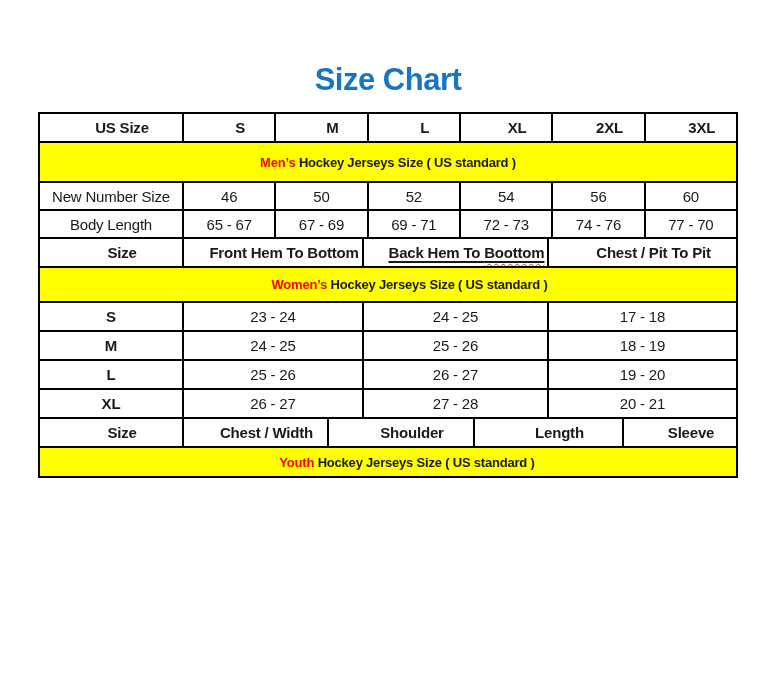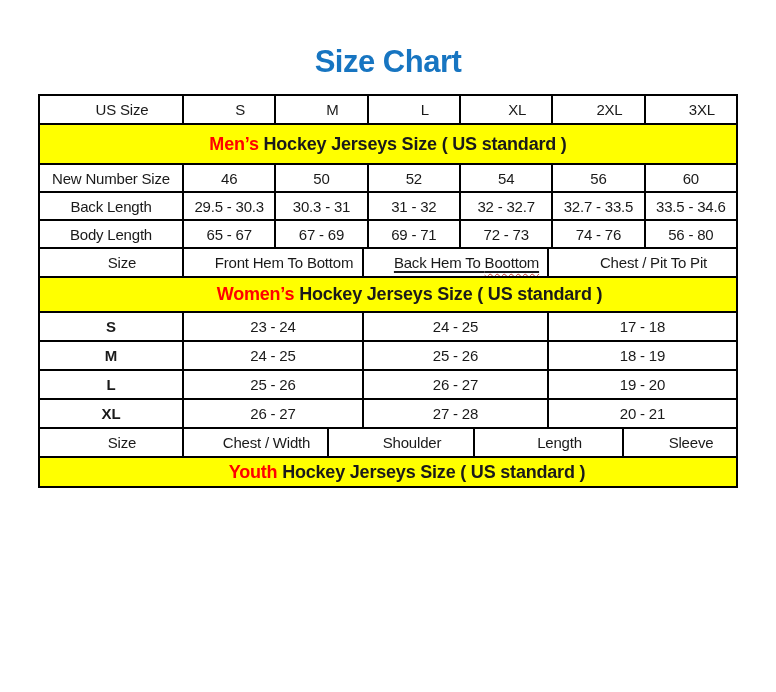--- a/index.html
+++ b/index.html
@@ -2,44 +2,44 @@
 <html><head>
 <meta charset="utf-8">
 <style>
   html,body { margin:0; padding:0; }
   body {
     width:776px; height:692px; background:#ffffff;
     font-family:"Liberation Sans", sans-serif; color:#1a1a1a;
     overflow:hidden;
   }
   .title {
-    margin:0; padding-top:44px; text-align:center;
+    margin:0; padding-top:62px; text-align:center;
     font-size:31px; font-weight:bold; letter-spacing:-0.5px;
     color:#1775c1;
   }
   .chart { width:700px; margin:16px auto 0; }
   table {
     border-collapse:collapse; table-layout:fixed; width:700px;
     margin-top:-2px;
   }
   td, th {
     border:2px solid #000000; text-align:center; vertical-align:middle;
     padding:0 2px; font-size:15px; letter-spacing:-0.2px; overflow:hidden;
     white-space:nowrap;
   }
   .band-cell {
-    background:#ffff00; font-size:18px; font-weight:bold;
+    background:#ffff00; font-size:13px; font-weight:bold;
     letter-spacing:-0.2px;
     margin-top:47px;
   }
   #mens-table  .band-cell { height:38px; }
   #womens-table .band-cell { height:33px;padding-left:45px; }
   #youth-table .band-cell { height:28px;padding-left:40px; }
   .hl { color:#ff0000; }
-  thead th { font-weight:normal; height:27px;padding-left:24px; }
+  thead th { font-weight:bold; height:27px;padding-left:24px; }
   tbody td { height:26px; font-weight:normal; }
   #womens-table tbody td, #youth-table tbody td { height:27px; }
   .rowlabel-bold { font-weight:bold; }
   .underline {
     text-decoration:underline; text-decoration-color:#1a1a1a;
     text-decoration-thickness:1.5px; text-underline-offset:3px;
   }
   .misspell {
     text-decoration:underline wavy #c0392b;
     text-decoration-thickness:1px; text-underline-offset:5px;
@@ -82,36 +82,27 @@
       <tr>
         <td>New Number Size</td>
         <td>46</td>
         <td>50</td>
         <td>52</td>
         <td>54</td>
         <td>56</td>
         <td>60</td>
       </tr>
       <tr>
-        <td>Back Length</td>
-        <td>29.5 - 30.3</td>
-        <td>30.3 - 31</td>
-        <td>31 - 32</td>
-        <td>32 - 32.7</td>
-        <td>32.7 - 33.5</td>
-        <td>33.5 - 34.6</td>
-      </tr>
-      <tr>
         <td>Body Length</td>
         <td>65 - 67</td>
         <td>67 - 69</td>
         <td>69 - 71</td>
         <td>72 - 73</td>
         <td>74 - 76</td>
-        <td>56 - 80</td>
+        <td>77 - 70</td>
       </tr>
     </tbody>
   </table>
 
   <table id="womens-table">
     <colgroup>
       <col style="width:144px">
         <col style="width:180px">
         <col style="width:185px">
         <col>

